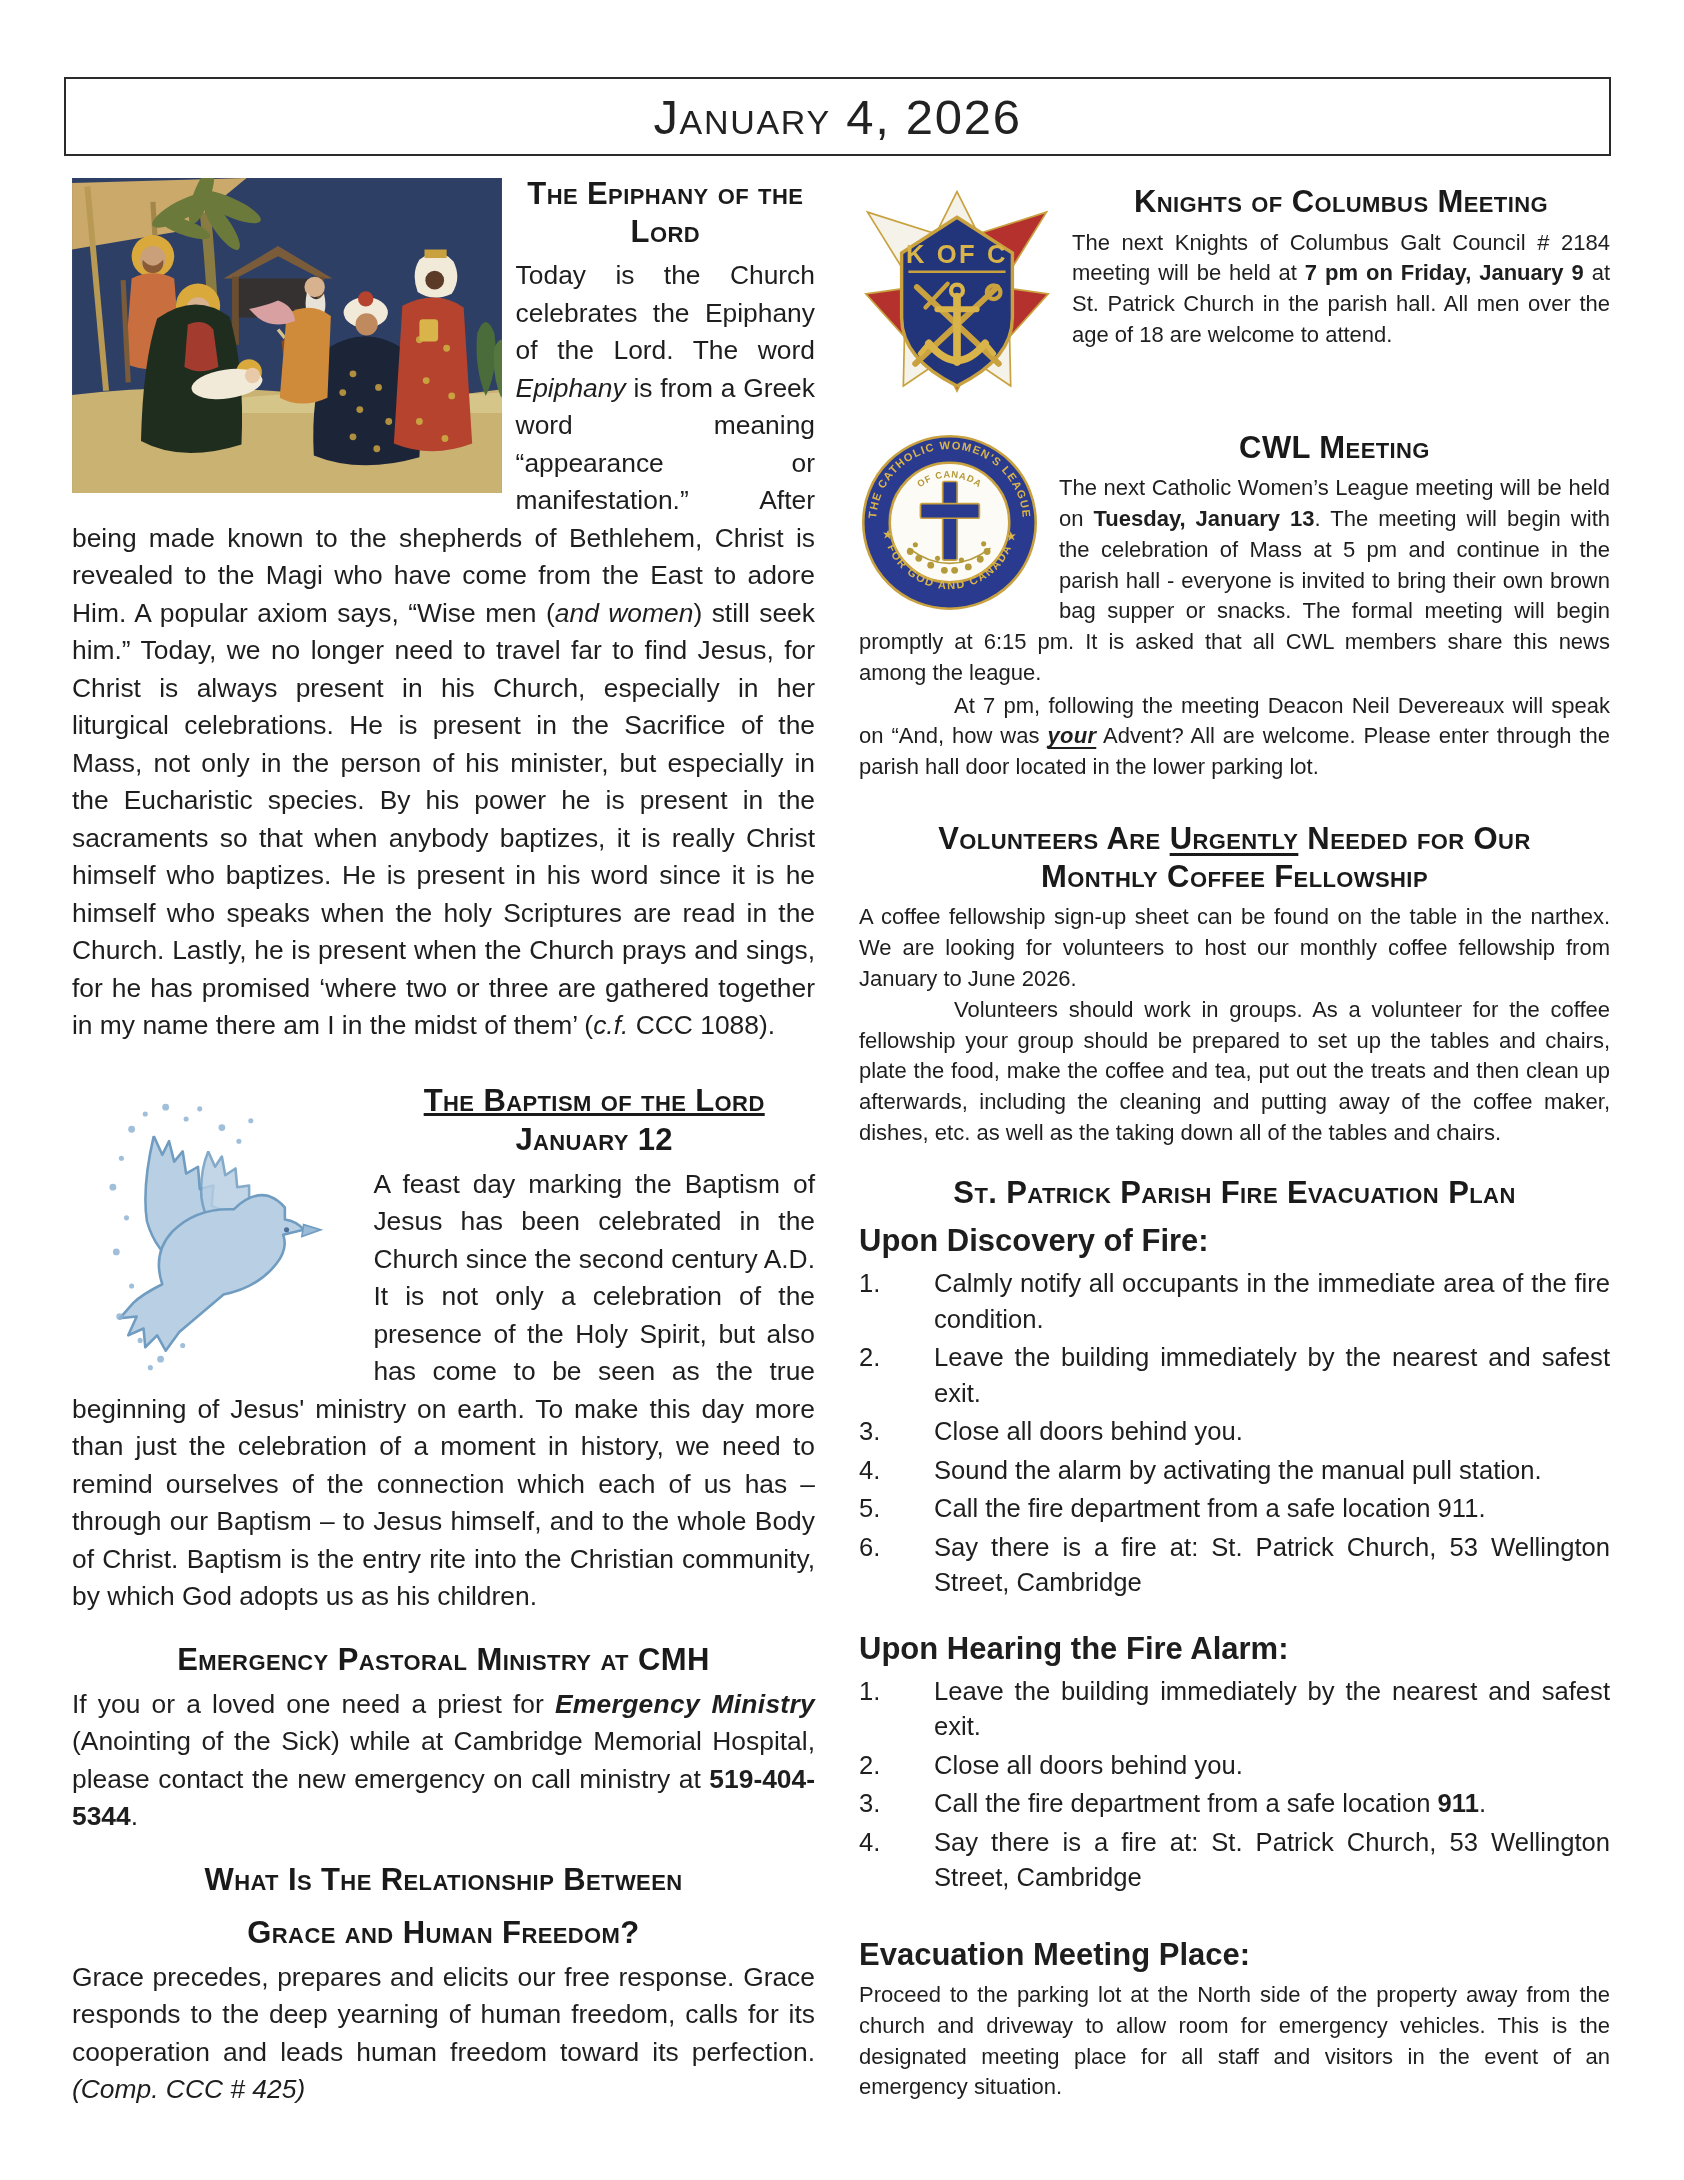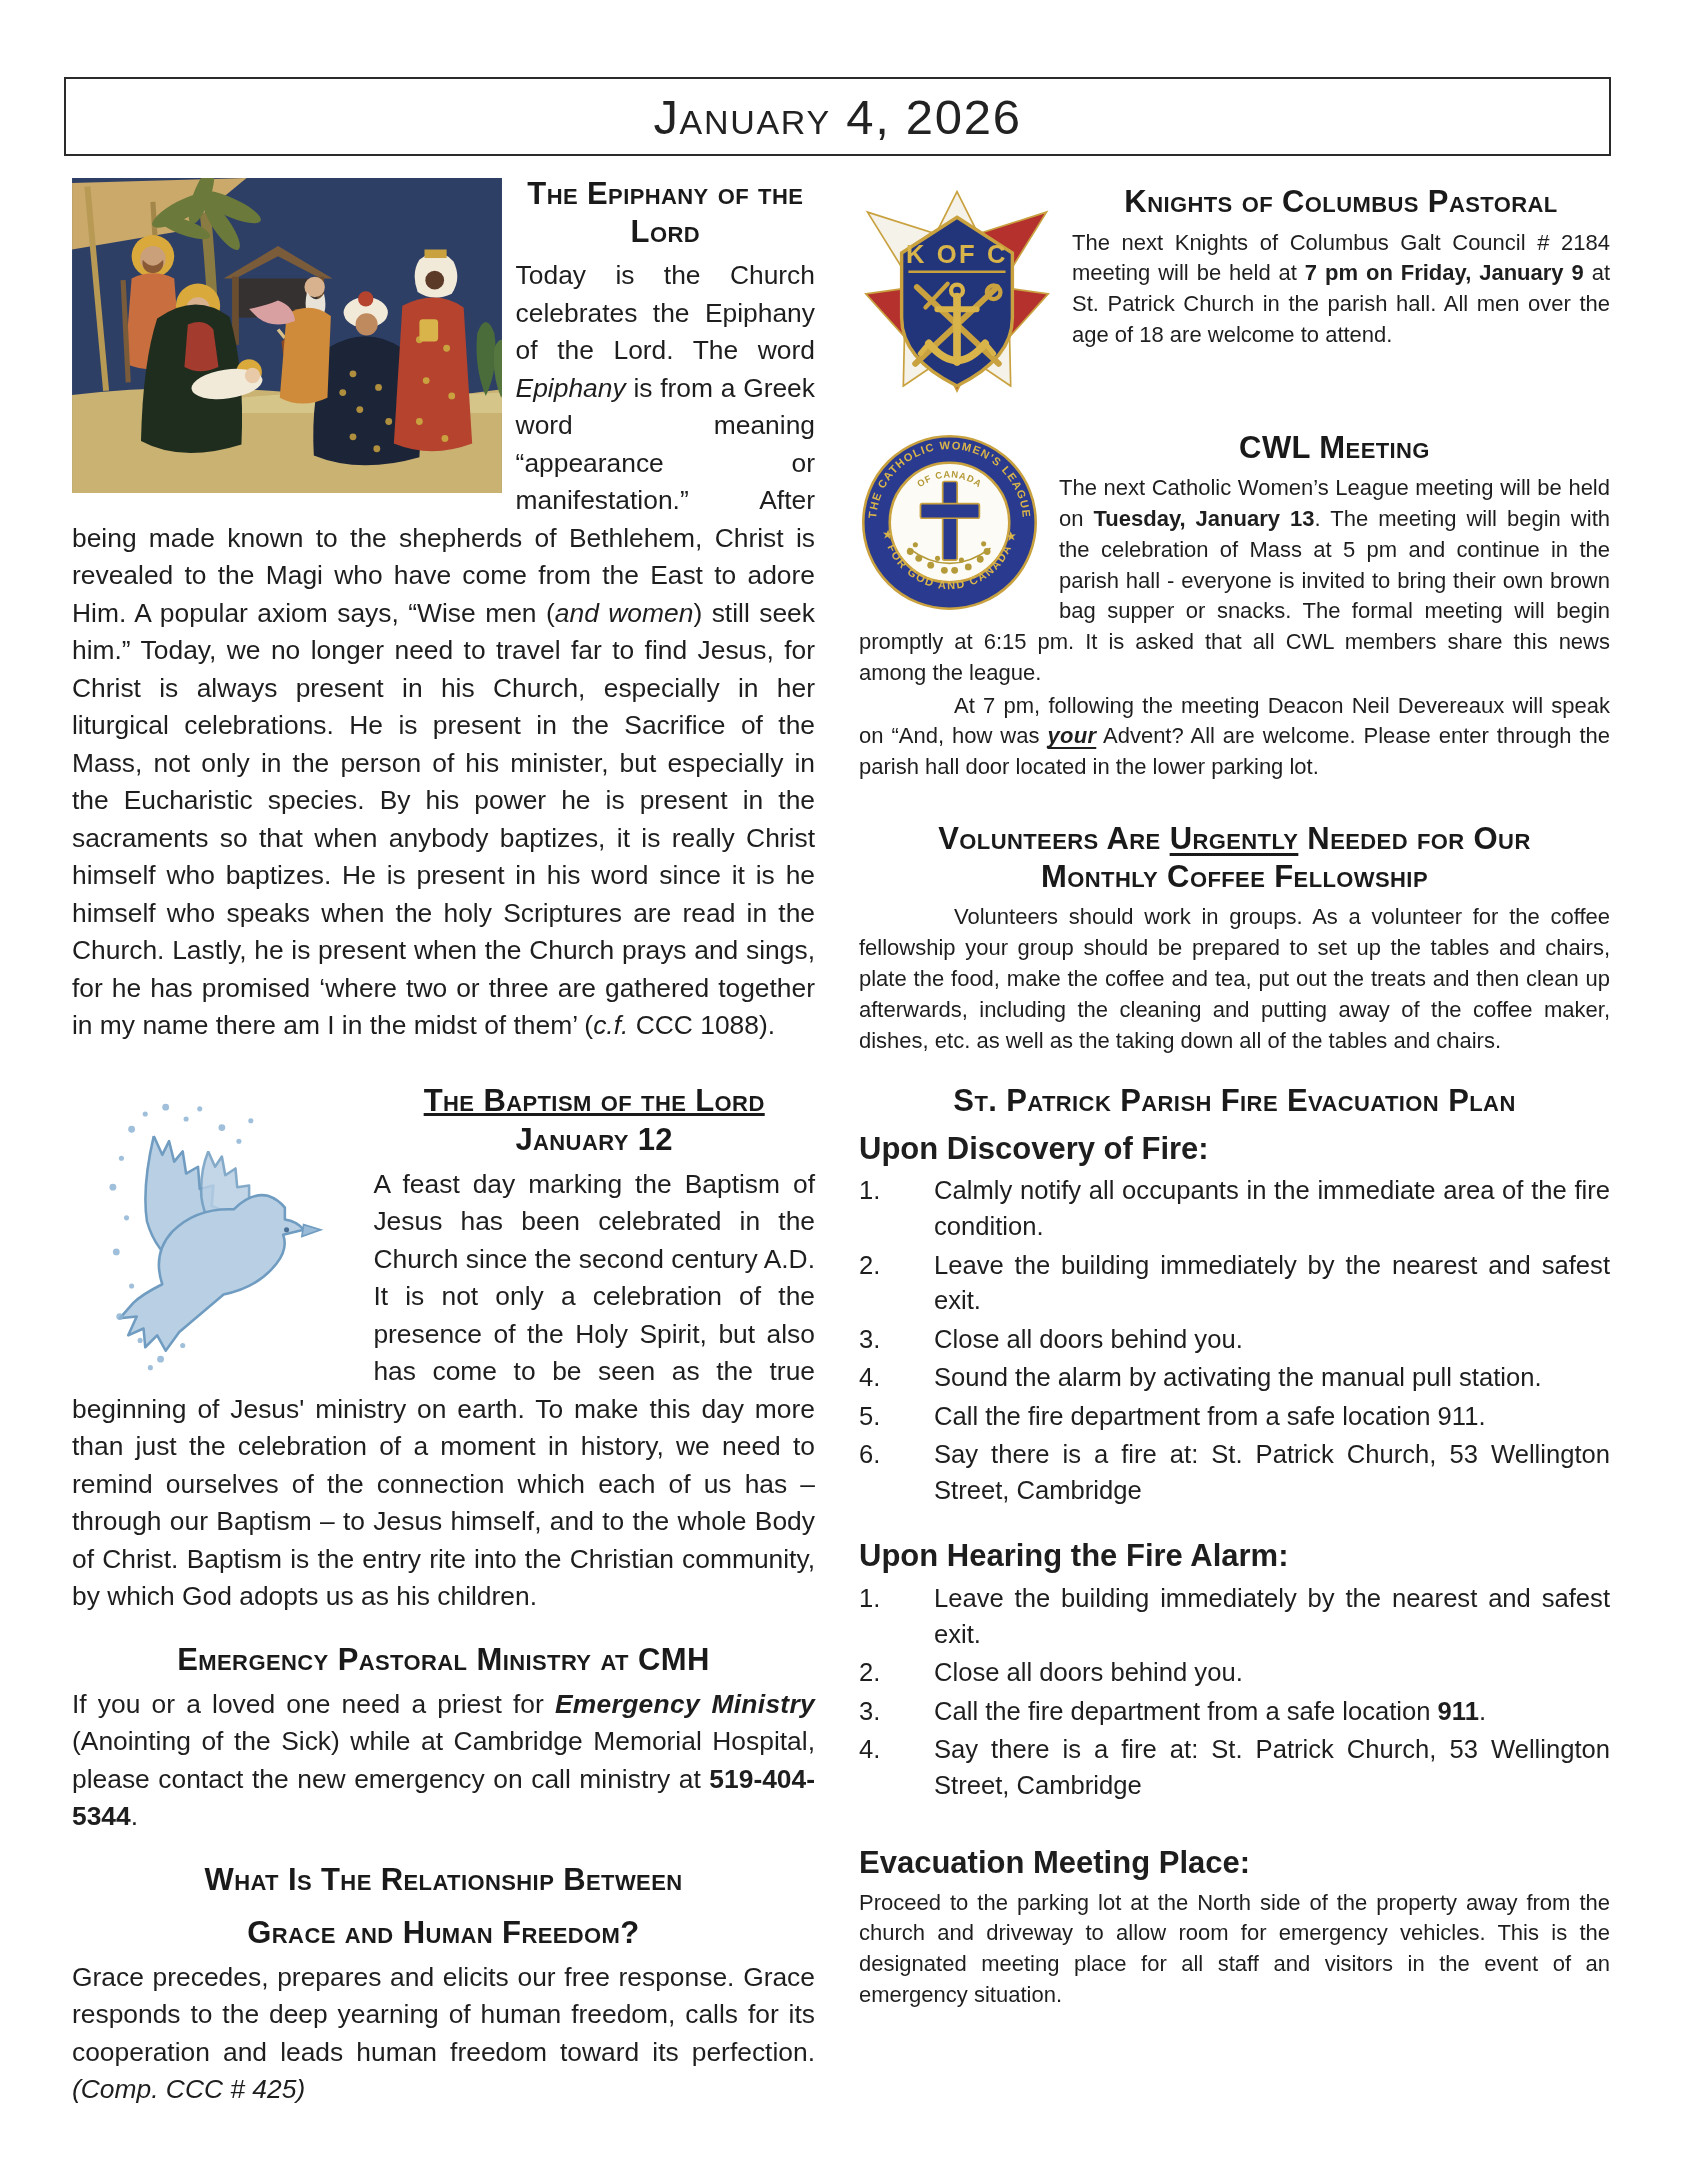--- a/index.html
+++ b/index.html
@@ -220,21 +220,21 @@
           </g>
           <g stroke="#d9b44a" fill="none" stroke-linecap="round">
             <circle cx="115" cy="126" r="7" stroke-width="5"></circle>
             <line x1="115" y1="133" x2="115" y2="210" stroke-width="9"></line>
             <line x1="92" y1="148" x2="138" y2="148" stroke-width="7"></line>
             <path d="M82,188 Q115,228 148,188" stroke-width="9"></path>
             <path d="M82,188 l-10,12 M148,188 l10,12" stroke-width="6"></path>
           </g>
         </svg>
       </div>
-      <h2>Knights of Columbus Pastoral</h2>
+      <h2>Knights of Columbus Meeting</h2>
       <p>The next Knights of Columbus Galt Council # 2184 meeting will be held at <b>7 pm on Friday, January 9</b> at St. Patrick Church in the parish hall.  All men over the age of 18 are welcome to attend.</p>
       <div class="clear"></div>
     </section>
 
     <section class="mt-s">
       <div class="float-img" style="width:181px;height:181px;margin-right:19px;">
         <svg width="181" height="181" viewBox="0 0 212 212">
           <circle cx="106" cy="106" r="101" fill="#2a3b8f" stroke="#c9a23f" stroke-width="3"></circle>
           <circle cx="106" cy="106" r="70" fill="#fdfbf5" stroke="#c9a23f" stroke-width="3"></circle>
           <defs>
@@ -275,20 +275,21 @@
       </div>
       <h2>CWL Meeting</h2>
       <p>The next Catholic Women’s League meeting will be held on <b>Tuesday, January 13</b>.  The meeting will begin with the celebration of Mass at 5 pm and continue in the parish hall - everyone is invited to bring their own brown bag supper or snacks.  The formal meeting will begin promptly at 6:15 pm.  It is asked that all CWL members share this news among the league.</p>
       <div class="clear"></div>
       <p class="indent" style="margin-top:1.7px;">At 7 pm, following the meeting Deacon Neil Devereaux will speak on “And, how was <b><i><u>your</u></i></b> Advent?  All are welcome. Please enter through the parish hall door located in the lower parking lot.</p>
     </section>
 
     <section class="mt">
       <h2 style="margin-bottom:0;">Volunteers Are <u>Urgently</u> Needed for Our</h2>
       <h2>Monthly Coffee Fellowship</h2>
+      <p>A coffee fellowship sign-up sheet can be found on the table in the narthex.  We are looking for volunteers to host our monthly coffee fellowship from January to June 2026.</p>
       <p class="indent">Volunteers should work in groups. As a volunteer for the coffee fellowship your group should be prepared to set up the tables and chairs, plate the food, make the coffee and tea, put out the treats and then clean up afterwards, including the cleaning and putting away of the coffee maker, dishes, etc. as well as the taking down all of the tables and chairs.</p>
     </section>
 
     <section class="mt-s">
       <h2>St. Patrick Parish Fire Evacuation Plan</h2>
       <h3>Upon Discovery of Fire:</h3>
       <div>
         <div class="li">
             <span class="num">1.</span>
             <span class="txt">Calmly notify all occupants in the immediate area of the fire condition.</span>

